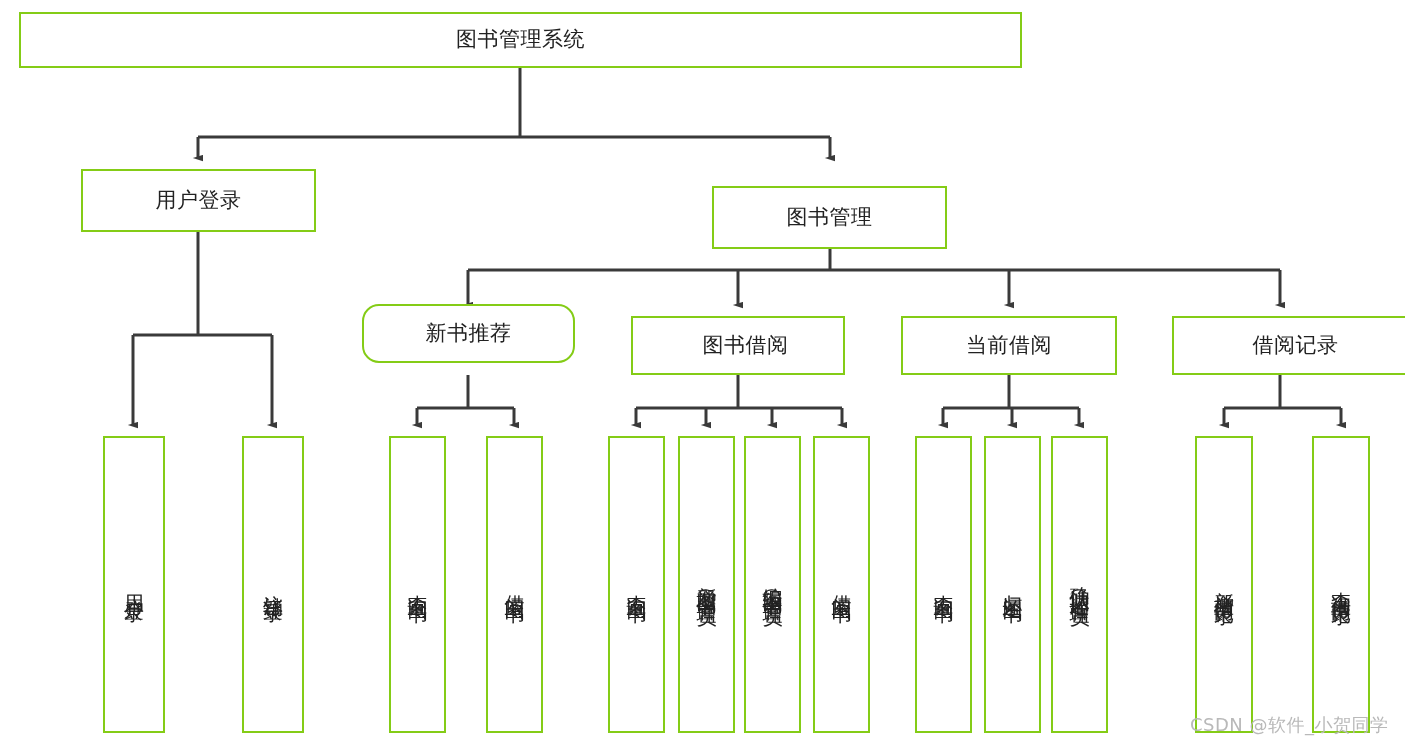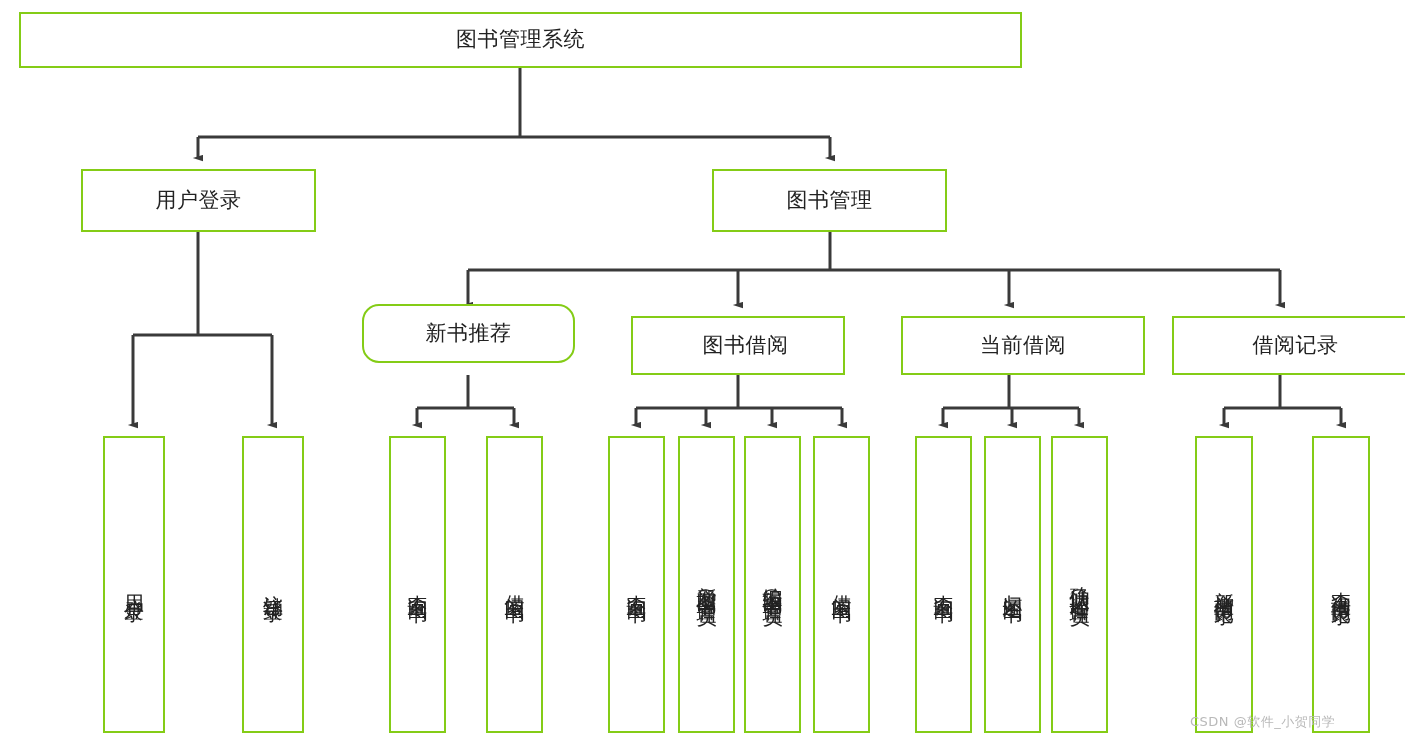--- a/index.html
+++ b/index.html
@@ -49,21 +49,21 @@
     writing-mode: vertical-rl;
     text-orientation: upright;
     font-size: 20px;
     line-height: 1.35;
     letter-spacing: 3px;
     white-space: nowrap;
     color: #222222;
   }
   .watermark {
     position: absolute;
-    font-size: 13px;
+    font-size: 18px;
     color: #b9b9b9;
     letter-spacing: 0.5px;
     white-space: nowrap;
     user-select: none;
   }
 </style>
 </head>
 <body>
 
 <div id="canvas">
@@ -118,31 +118,31 @@
     </g>
   </svg>
 
   <div class="node h" style="left:19px; top:12px; width:1003px; height:56px;">
     <span>图书管理系统</span>
   </div>
 
   <div class="node h" style="left:81px; top:169px; width:235px; height:63px;">
     <span>用户登录</span>
   </div>
-  <div class="node h" style="left:712px; top:169px; width:235px; height:63px;text-align:center;">
+  <div class="node h" style="left:712px; top:186px; width:235px; height:63px;text-align:center;">
     <span>图书管理</span>
   </div>
 
   <div class="node h" style="left:362px; top:304px; width:213px; height:59px;border-radius:17px;">
     <span>新书推荐</span>
   </div>
   <div class="node h" style="left:631px; top:316px; width:214px; height:59px;padding-left:15px;">
     <span>图书借阅</span>
   </div>
-  <div class="node h" style="left:901px; top:316px; width:244px; height:59px;">
+  <div class="node h" style="left:901px; top:316px; width:216px; height:59px;">
     <span>当前借阅</span>
   </div>
   <div class="node h" style="left:1172px; top:316px; width:247px; height:59px;">
     <span>借阅记录</span>
   </div>
 
   <div class="node v" style="left:103px; top:436px; width:62px; height:297px;">
     <span class="vtext">用户登录</span>
   </div>
   <div class="node v" style="left:242px; top:436px; width:62px; height:297px;">

